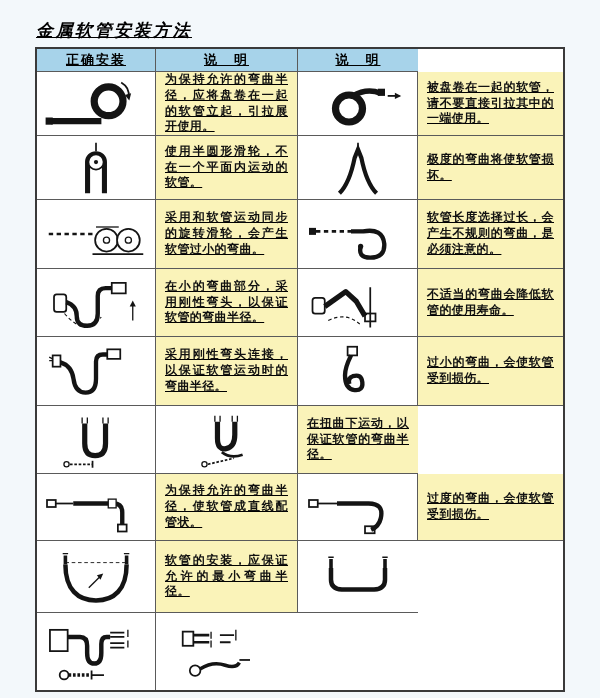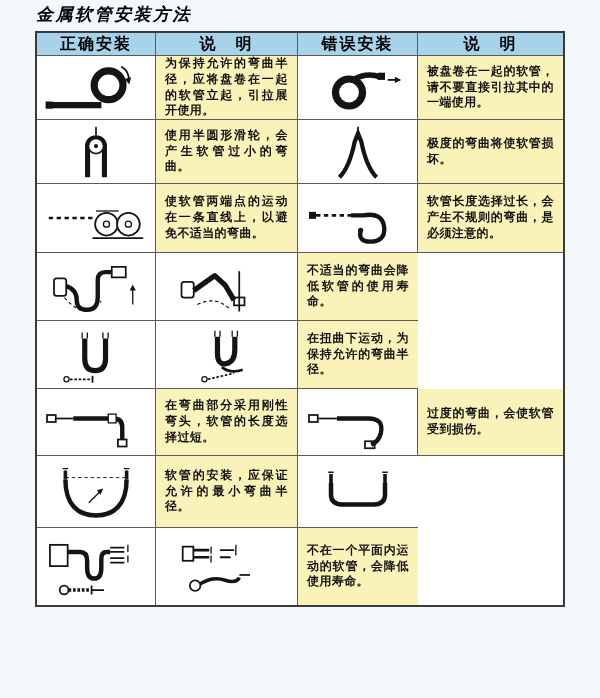--- a/index.html
+++ b/index.html
@@ -1,20 +1,20 @@
 <!DOCTYPE html>
 <html style="--page_bg: #f3f8fb; --table_border: #3a3a3a; --grid_line: #5a5a5a; --header_bg: #a7d3ea; --desc_bg: #faf3b9; --image_bg: #ffffff; --text: #111111;"><head>
 <meta charset="utf-8">
 <style>
   html,body{margin:0;padding:0}
   .page{
     width:600px;height:698px;box-sizing:border-box;
     background:var(--page_bg,#f3f8fb);
     font-family:"DejaVu Sans",sans-serif;
-    padding-top:2px;overflow:hidden;
+    padding-top:18px;overflow:hidden;text-decoration:underline;
   }
   .title{
     margin:1px 0 5px 36px;
     font-family:"DejaVu Serif",serif;
     font-style:italic;font-weight:bold;
     font-size:17px;letter-spacing:2.5px;color:#000;
   }
   .table{
     margin-left:35px;width:530px;box-sizing:border-box;
     border:2px solid var(--table_border,#3a3a3a);
@@ -24,21 +24,21 @@
   .trow > div{
     border-right:1px solid var(--grid_line,#5a5a5a);
     border-bottom:1px solid var(--grid_line,#5a5a5a);
     box-sizing:border-box;overflow:hidden;
   }
   .trow > div:last-child{border-right:none}
   .table .trow:last-child > div{border-bottom:none}
   .thead > div{
     background:var(--header_bg,#a7d3ea);
     display:flex;align-items:center;justify-content:center;
-    height:23px;font-size:16px;font-weight:bold;letter-spacing:2px;color:#000;
+    height:23px;font-size:13px;font-weight:bold;letter-spacing:2px;color:#000;
   }
   .r1{height:64px}.r2{height:64px}.r3{height:69px}.r4{height:68px}
   .r5{height:69px}.r6{height:68px}.r7{height:67px}.r8{height:72px}.r9{height:77px}
   .cell-img{
     background:var(--image_bg,#ffffff);
     display:flex;align-items:center;justify-content:center;
   }
   .cell-desc{
     background:var(--desc_bg,#faf3b9);
     display:flex;align-items:center;
@@ -54,21 +54,20 @@
 <body>
 
 <div class="page">
   <h1 class="title">金属软管安装方法</h1>
 
   <div class="table">
 
     <div class="trow thead">
       <div>正确安装</div>
       <div>说　明</div>
-      <div>错误安装</div>
       <div>说　明</div>
     </div>
 
     <div class="trow r1">
       <div class="cell-img">
         <svg width="108" height="58" viewBox="0 0 120 64" aria-label="coiled-hose-stood-upright">
           <circle cx="74" cy="29" r="16" fill="none" stroke="#141414" stroke-width="8"></circle>
           <path d="M10 51 H66" stroke="#141414" stroke-width="7" fill="none"></path>
           <rect x="4" y="47" width="8" height="8" fill="#141414"></rect>
           <path d="M88 8 q10 6 8 16" fill="none" stroke="#141414" stroke-width="2"></path>
@@ -95,21 +94,21 @@
     <div class="trow r2">
       <div class="cell-img">
         <svg width="104" height="54" viewBox="0 0 120 64" aria-label="hose-over-semicircular-pulley">
           <path d="M60 2 V12" stroke="#141414" stroke-width="2" fill="none"></path>
           <path d="M50 62 V25 A10 10 0 0 1 70 25 V62" fill="none" stroke="#141414" stroke-width="6"></path>
           <circle cx="60" cy="25" r="9" fill="#ffffff" stroke="#141414" stroke-width="2"></circle>
           <circle cx="60" cy="25" r="2.5" fill="#141414"></circle>
         </svg>
       </div>
       <div class="cell-desc">
-          <p class="t">使用半圆形滑轮，会产生软管过小的弯曲。</p>
+          <p class="t">使用半圆形滑轮，不在一个平面内运动的软管。</p>
         </div>
       <div class="cell-img">
         <svg width="104" height="54" viewBox="0 0 120 64" aria-label="hose-bent-to-sharp-hairpin">
           <path d="M60 2 V10" stroke="#141414" stroke-width="2" fill="none"></path>
           <path d="M38 62 Q50 50 56 20 L60 10 L64 20 Q70 50 82 62" fill="none" stroke="#141414" stroke-width="5"></path>
         </svg>
       </div>
       <div class="cell-desc">
           <p class="t">极度的弯曲将使软管损坏。</p>
         </div>
@@ -121,21 +120,21 @@
           <path d="M6 32 H56" stroke="#141414" stroke-width="3" stroke-dasharray="5 4" fill="none"></path>
           <path d="M60 24 H86" stroke="#141414" stroke-width="1.5" fill="none"></path>
           <circle cx="72" cy="39" r="13" fill="#ffffff" stroke="#141414" stroke-width="2"></circle>
           <circle cx="97" cy="39" r="13" fill="#ffffff" stroke="#141414" stroke-width="2"></circle>
           <circle cx="72" cy="39" r="3.5" fill="none" stroke="#141414" stroke-width="1.5"></circle>
           <circle cx="97" cy="39" r="3.5" fill="none" stroke="#141414" stroke-width="1.5"></circle>
           <path d="M56 55 H114" stroke="#141414" stroke-width="2" fill="none"></path>
         </svg>
       </div>
       <div class="cell-desc">
-          <p class="t">使软管两端点的运动在一条直线上，以避免不适当的弯曲。</p>
+          <p class="t">采用和软管运动同步的旋转滑轮，会产生软管过小的弯曲。</p>
         </div>
       <div class="cell-img">
         <svg width="108" height="56" viewBox="0 0 120 64" aria-label="over-long-hose-irregular-loop">
           <rect x="4" y="25" width="8" height="8" fill="#141414"></rect>
           <path d="M12 29 H52" stroke="#141414" stroke-width="3" stroke-dasharray="5 4" fill="none"></path>
           <path d="M52 29 H66 Q88 25 90 43 Q91 59 74 59 Q60 59 63 47" fill="none" stroke="#141414" stroke-width="5"></path>
           <circle cx="63" cy="46" r="3" fill="#141414"></circle>
         </svg>
       </div>
       <div class="cell-desc">
@@ -147,34 +146,59 @@
       <div class="cell-img">
         <svg width="108" height="56" viewBox="0 0 120 64" aria-label="rigid-elbow-at-small-bend">
           <rect x="12" y="22" width="14" height="20" rx="3" fill="none" stroke="#141414" stroke-width="2"></rect>
           <path d="M26 31 Q38 35 38 47 Q38 58 50 58 Q62 58 62 44 V24 Q62 15 71 15 H78" fill="none" stroke="#141414" stroke-width="5"></path>
           <rect x="78" y="9" width="16" height="12" fill="none" stroke="#141414" stroke-width="2"></rect>
           <path d="M24 44 Q48 72 66 48" fill="none" stroke="#141414" stroke-width="1.3" stroke-dasharray="4 3"></path>
           <path d="M102 52 V34" stroke="#141414" stroke-width="1.5" fill="none"></path>
           <path d="M102 29 l-3.5 7 h7 z" fill="#141414"></path>
         </svg>
       </div>
+      <div class="cell-desc">
+          <p class="t">在小的弯曲部分，采用刚性弯头，以保证软管的弯曲半径。</p>
+        </div>
       <div class="cell-img">
         <svg width="108" height="56" viewBox="0 0 120 64" aria-label="improper-sharp-zigzag-bend">
           <rect x="8" y="26" width="14" height="18" rx="3" fill="none" stroke="#141414" stroke-width="2"></rect>
           <path d="M22 36 L46 19 L58 30 L68 47" fill="none" stroke="#141414" stroke-width="6" stroke-linejoin="round"></path>
           <path d="M74 14 V60" stroke="#141414" stroke-width="2" fill="none"></path>
           <rect x="68" y="44" width="12" height="9" fill="none" stroke="#141414" stroke-width="2"></rect>
           <path d="M26 52 Q46 42 62 56" fill="none" stroke="#141414" stroke-width="1.3" stroke-dasharray="4 3"></path>
         </svg>
       </div>
       <div class="cell-desc">
           <p class="t">不适当的弯曲会降低软管的使用寿命。</p>
         </div>
     </div>
 
+    <div class="trow r5">
+      <div class="cell-img">
+        <svg width="104" height="56" viewBox="0 0 120 64" aria-label="rigid-elbow-connected-u-loop">
+          <rect x="10" y="14" width="9" height="13" fill="none" stroke="#141414" stroke-width="2"></rect>
+          <path d="M6 20 h4 M6 16 l4 2" stroke="#141414" stroke-width="1.5" fill="none"></path>
+          <path d="M19 22 Q32 26 34 41 Q36 57 48 57 Q60 57 60 41 V21 Q60 13 68 13 H73" fill="none" stroke="#141414" stroke-width="5"></path>
+          <rect x="73" y="7" width="15" height="11" fill="none" stroke="#141414" stroke-width="2"></rect>
+        </svg>
+      </div>
+      <div class="cell-desc">
+          <p class="t">采用刚性弯头连接，以保证软管运动时的弯曲半径。</p>
+        </div>
+      <div class="cell-img">
+        <svg width="104" height="56" viewBox="0 0 120 64" aria-label="too-small-bend-tight-hook">
+          <rect x="48" y="4" width="11" height="10" fill="none" stroke="#141414" stroke-width="2"></rect>
+          <path d="M52 14 Q45 28 45 37 Q45 53 56 54 Q66 55 65 45 Q64 35 54 38 Q48 40 50 47" fill="none" stroke="#141414" stroke-width="5"></path>
+        </svg>
+      </div>
+      <div class="cell-desc">
+          <p class="t">过小的弯曲，会使软管受到损伤。</p>
+        </div>
+    </div>
 
     <div class="trow r6">
       <div class="cell-img">
         <svg width="104" height="56" viewBox="0 0 120 64" aria-label="u-loop-ends-moving-on-straight-line">
           <path d="M44 6 v7 M50 6 v7 M68 6 v7 M74 6 v7" stroke="#141414" stroke-width="1.5" fill="none"></path>
           <path d="M47 13 V36 Q47 50 59 50 Q71 50 71 36 V13" fill="none" stroke="#141414" stroke-width="6"></path>
           <circle cx="26" cy="60" r="3" fill="none" stroke="#141414" stroke-width="1.5"></circle>
           <path d="M30 60 H56" stroke="#141414" stroke-width="2" stroke-dasharray="3 2" fill="none"></path>
           <path d="M56 56 v8" stroke="#141414" stroke-width="2" fill="none"></path>
         </svg>
@@ -182,36 +206,36 @@
       <div class="cell-img">
         <svg width="104" height="56" viewBox="0 0 120 64" aria-label="u-loop-moving-under-twist">
           <path d="M46 4 v7 M52 4 v7 M66 4 v7 M72 4 v7" stroke="#141414" stroke-width="1.5" fill="none"></path>
           <path d="M49 11 V30 Q49 44 59 42 Q69 40 69 26 V11" fill="none" stroke="#141414" stroke-width="6"></path>
           <path d="M54 46 q10 8 24 3" stroke="#141414" stroke-width="3" fill="none"></path>
           <circle cx="34" cy="60" r="3" fill="none" stroke="#141414" stroke-width="1.5"></circle>
           <path d="M38 60 l30 -7" stroke="#141414" stroke-width="2" stroke-dasharray="3 2" fill="none"></path>
         </svg>
       </div>
       <div class="cell-desc">
-          <p class="t">在扭曲下运动，为保持允许的弯曲半径。</p>
+          <p class="t">在扭曲下运动，以保证软管的弯曲半径。</p>
         </div>
     </div>
 
     <div class="trow r7">
       <div class="cell-img">
         <svg width="108" height="56" viewBox="0 0 120 64" aria-label="straight-run-with-rigid-elbow">
           <rect x="4" y="24" width="10" height="8" fill="none" stroke="#141414" stroke-width="2"></rect>
           <path d="M14 28 H34" stroke="#141414" stroke-width="2" fill="none"></path>
           <path d="M34 28 H80 Q90 28 90 38 V52" fill="none" stroke="#141414" stroke-width="5"></path>
           <rect x="74" y="23" width="9" height="10" fill="#ffffff" stroke="#141414" stroke-width="1.5"></rect>
           <rect x="85" y="52" width="10" height="8" fill="none" stroke="#141414" stroke-width="2"></rect>
         </svg>
       </div>
       <div class="cell-desc">
-          <p class="t">在弯曲部分采用刚性弯头，软管的长度选择过短。</p>
+          <p class="t">为保持允许的弯曲半径，使软管成直线配管状。</p>
         </div>
       <div class="cell-img">
         <svg width="108" height="56" viewBox="0 0 120 64" aria-label="over-bent-hose-elbow">
           <rect x="4" y="24" width="10" height="8" fill="none" stroke="#141414" stroke-width="2"></rect>
           <path d="M14 28 H36" stroke="#141414" stroke-width="2" fill="none"></path>
           <path d="M36 28 H72 Q90 28 86 45 Q84 54 75 58" fill="none" stroke="#141414" stroke-width="5"></path>
           <rect x="68" y="54" width="11" height="8" fill="none" stroke="#141414" stroke-width="2"></rect>
         </svg>
       </div>
       <div class="cell-desc">
@@ -259,19 +283,16 @@
           <rect x="10" y="12" width="12" height="16" fill="none" stroke="#141414" stroke-width="2"></rect>
           <path d="M22 16 h18 M22 24 h18" stroke="#141414" stroke-width="3" fill="none"></path>
           <path d="M42 12 v8 M42 22 v8" stroke="#141414" stroke-width="1.5" fill="none"></path>
           <path d="M52 16 h16 M52 24 h12" stroke="#141414" stroke-width="2" fill="none"></path>
           <path d="M70 10 v12" stroke="#141414" stroke-width="1.5" fill="none"></path>
           <circle cx="24" cy="56" r="6" fill="none" stroke="#141414" stroke-width="2"></circle>
           <path d="M30 54 Q44 45 58 50 Q70 54 74 47" fill="none" stroke="#141414" stroke-width="4"></path>
           <path d="M74 44 h12" stroke="#141414" stroke-width="2" fill="none"></path>
         </svg>
       </div>
-      <div class="cell-desc">
-          <p class="t">不在一个平面内运动的软管，会降低使用寿命。</p>
-        </div>
     </div>
 
   </div>
 </div>
 
 </body></html>

